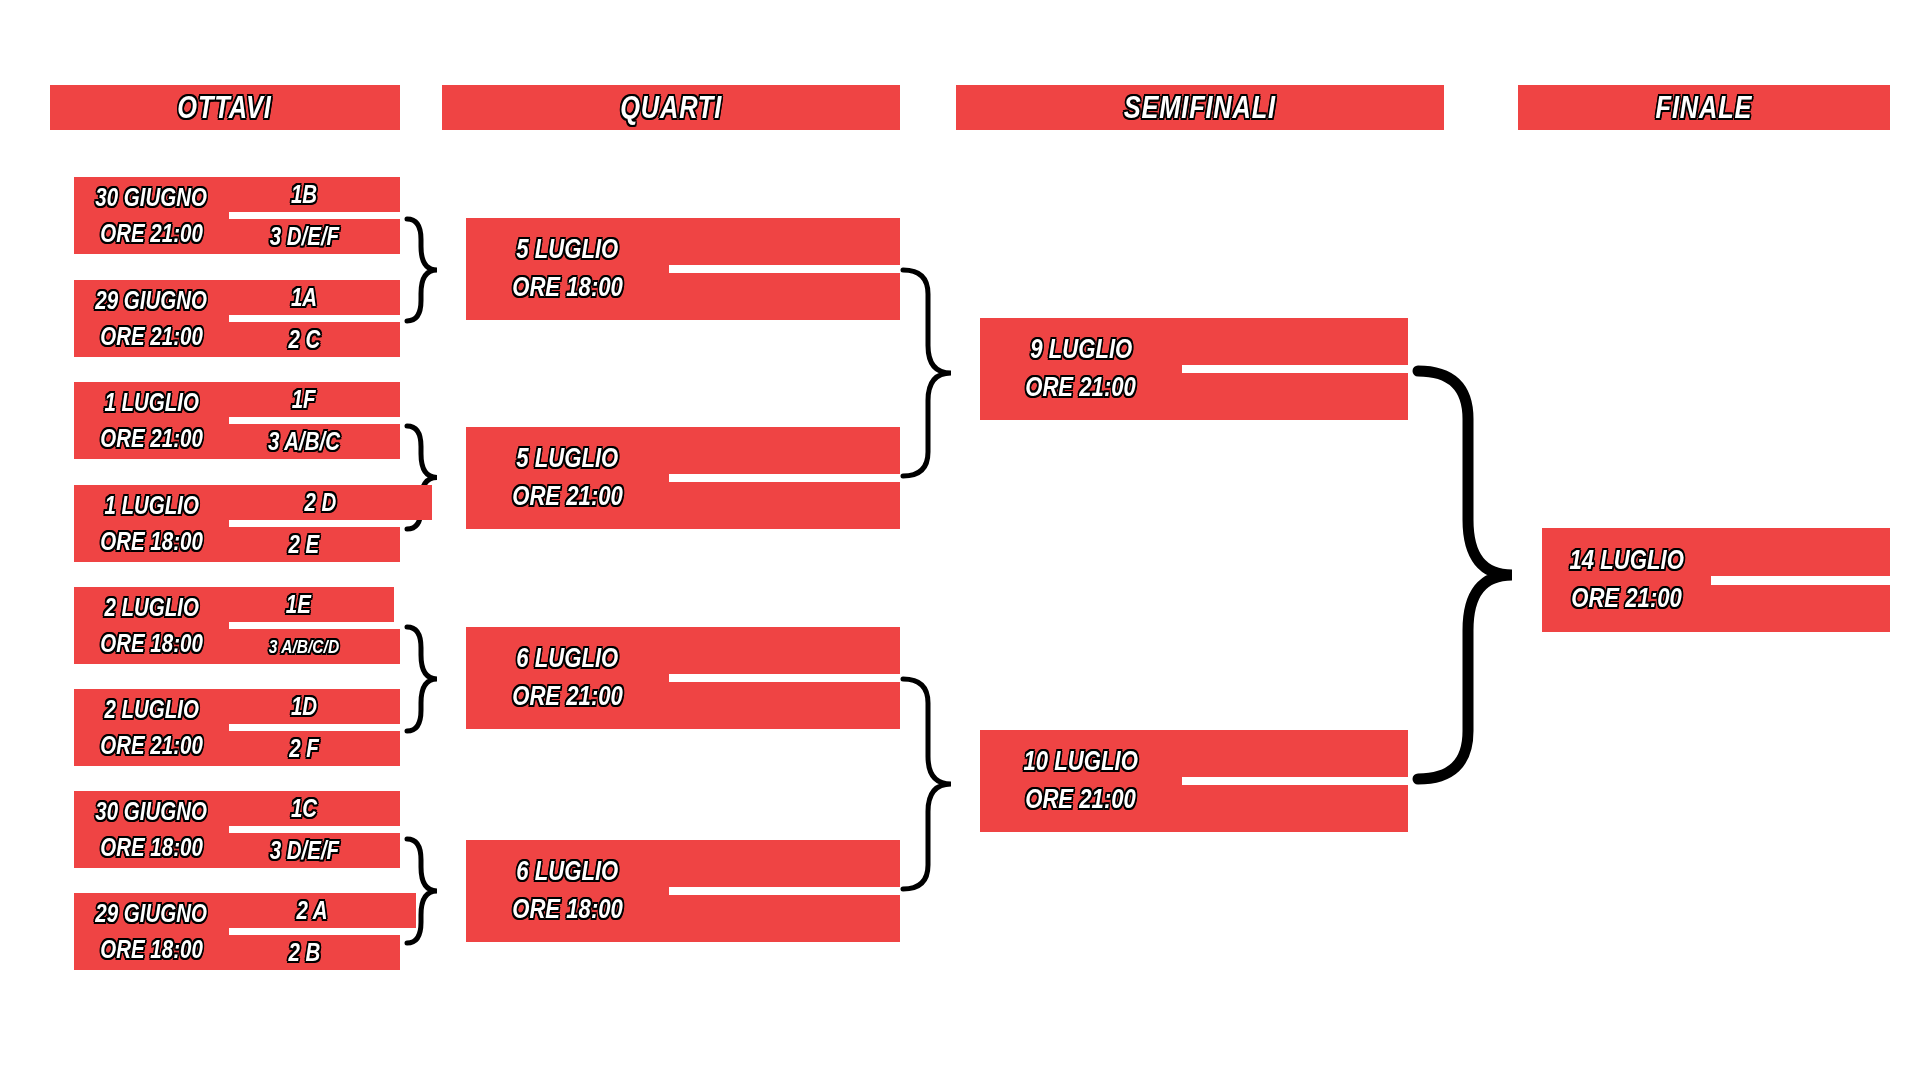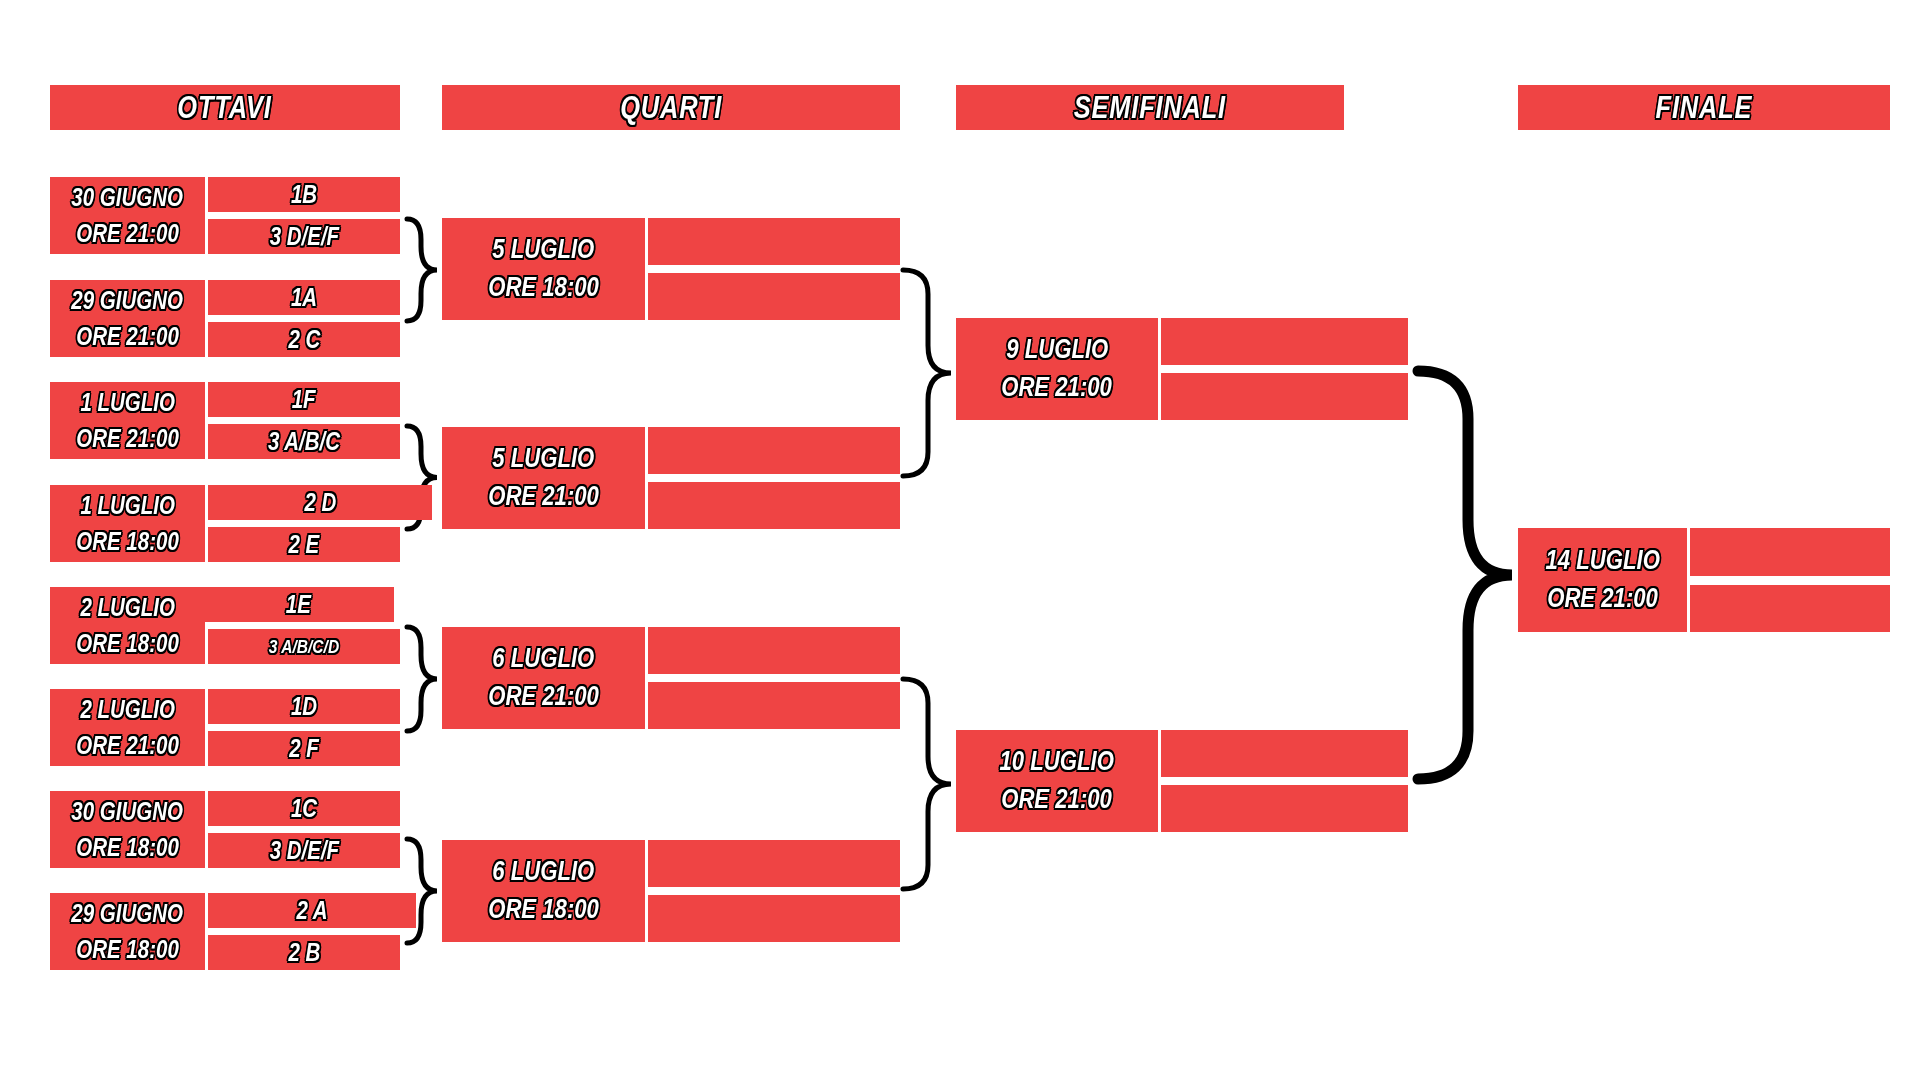--- a/index.html
+++ b/index.html
@@ -27,20 +27,21 @@
     transform-origin:center center;
     text-shadow:
       2px 0 0 #000, -2px 0 0 #000, 0 2px 0 #000, 0 -2px 0 #000,
       1.6px 1.6px 0 #000, -1.6px 1.6px 0 #000, 1.6px -1.6px 0 #000, -1.6px -1.6px 0 #000;
   }
   .header-label{font-size:31px;letter-spacing:1px;}
   .datecell{
     flex-direction:column;
     justify-content:center;
     gap:4px;
+    margin-left:24px;
   }
   .dateline{line-height:1.25;}
   #connectors{position:absolute;left:0;top:0;}
 </style>
 </head>
 <body>
 
 <div id="canvas">
   <svg id="connectors" width="1920" height="1080" viewBox="0 0 1920 1080">
       <path d="M 407 219 Q 421 219 421 239.4 L 421 246.54 Q 421 270 437 270 Q 421 270 421 293.46 L 421 300.6 Q 421 321 407 321" fill="none" stroke="#000000" stroke-width="5" stroke-linecap="round"></path>
@@ -194,21 +195,21 @@
         <span class="outlined dateline">6 LUGLIO</span>
         <span class="outlined dateline">ORE 18:00</span>
       </div>
       <div class="redbox" style="left: 206px; top: 0px; width: 252px; height: 47px; font-size: 27px;">
         <span class="outlined"></span>
       </div>
       <div class="redbox" style="left: 206px; top: 55px; width: 252px; height: 47px; font-size: 27px;">
         <span class="outlined"></span>
       </div>
     </div>
-    <div class="redbox" style="left: 956px; top: 85px; width: 388px; height: 45px;">
+    <div class="redbox" style="left: 956px; top: 85px; width: 488px; height: 45px;">
       <span class="outlined header-label">SEMIFINALI</span>
     </div>
     <div style="position: absolute; left: 956px; top: 318px; width: 452px; height: 102px;">
       <div class="redbox datecell" style="left: 0px; top: 0px; width: 202px; height: 102px; font-size: 27px;">
         <span class="outlined dateline">9 LUGLIO</span>
         <span class="outlined dateline">ORE 21:00</span>
       </div>
       <div class="redbox" style="left: 205px; top: 0px; width: 247px; height: 47px; font-size: 27px;">
         <span class="outlined"></span>
       </div>

